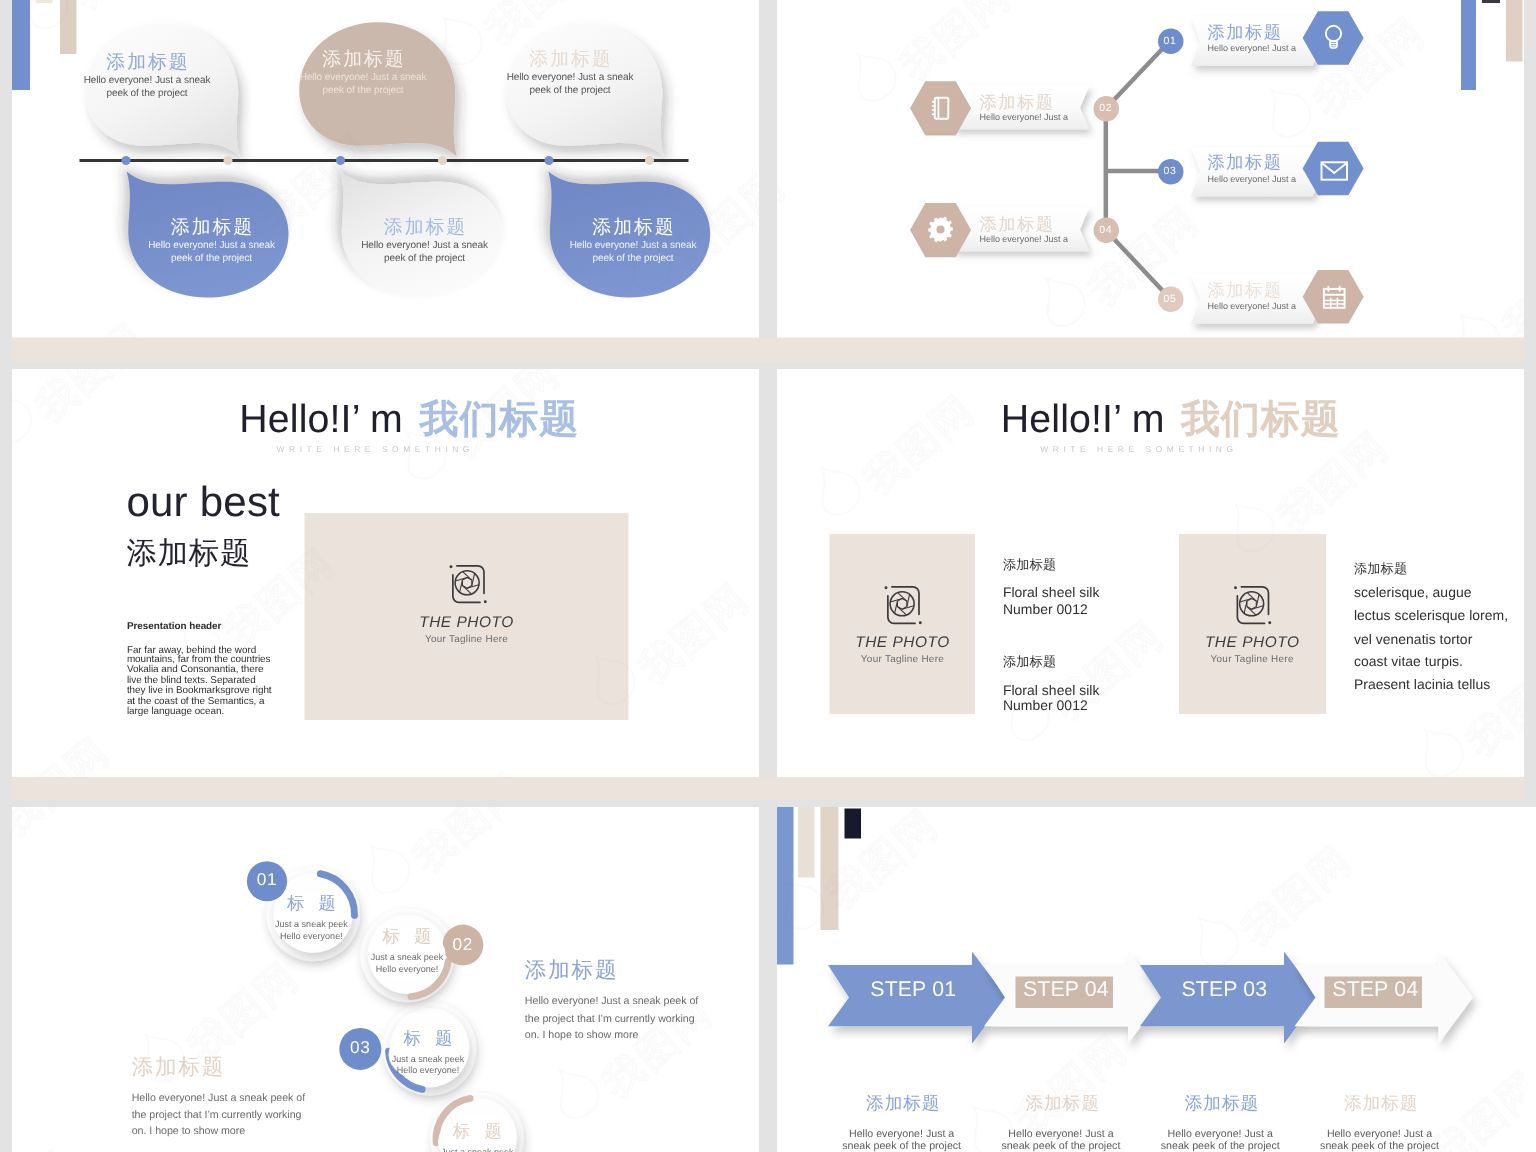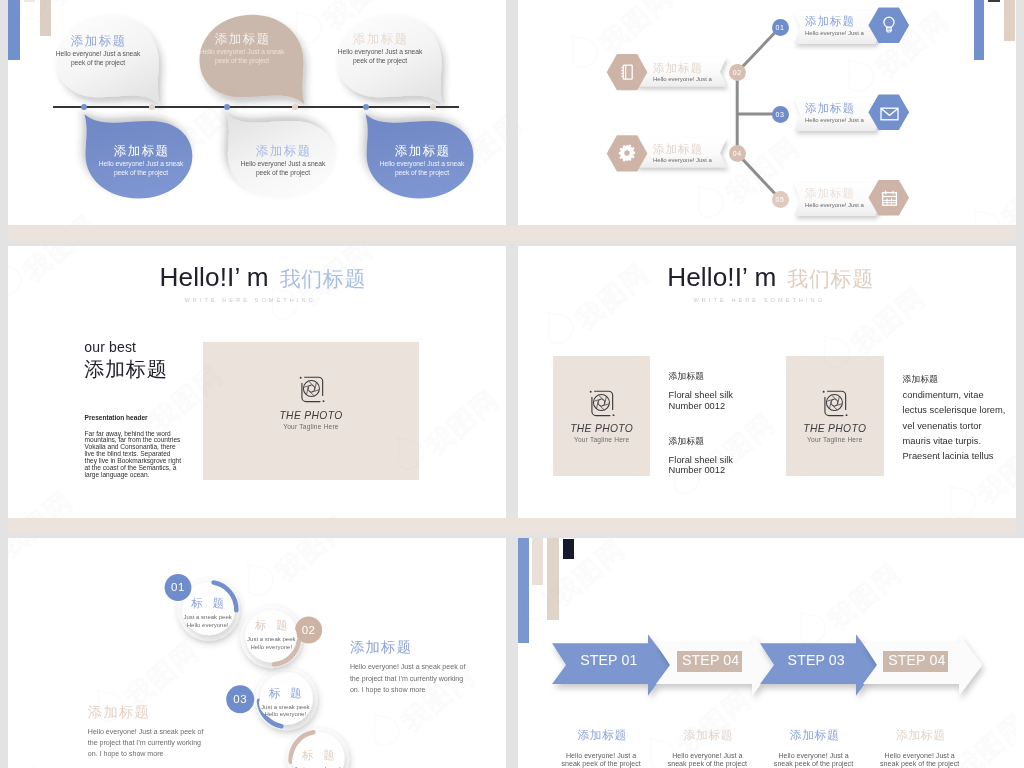--- a/index.html
+++ b/index.html
@@ -18,21 +18,21 @@
   .leaf h4 { font-size:12.6px; font-weight:400; letter-spacing:1.3px; margin-bottom:2.6px;
              text-indent:1.3px; line-height:1; }
   .leaf p  { font-size:6.7px; font-weight:400; line-height:1.28; letter-spacing:-0.05px; }
   .hx-num  { position:absolute; width:25px; height:25px; border-radius:50%; color:#fff;
              font-size:8.5px; display:flex; align-items:center; justify-content:center;
              letter-spacing:.5px; }
 
   
   .hello   { position:absolute; white-space:nowrap; font-size:26.2px; font-weight:400; color:#20202c;
              letter-spacing:0.1px; }
-  .hello .cn { margin-left:11px; font-size:21px; letter-spacing:0.6px; }
+  .hello .cn { margin-left:11px; font-size:26px; letter-spacing:0.6px;font-weight:bold; }
   .subttl  { position:absolute; font-size:5.6px; letter-spacing:3.05px; color:#c9c9c9; }
   .photo   { position:absolute; background:#ebe3db; display:flex; flex-direction:column;
              align-items:center; justify-content:flex-start; }
   .photo .pt { font-size:10.3px; letter-spacing:.35px; color:#3a3a3f; line-height:1;font-style:italic;}
   .photo .ps { font-size:6.6px; color:#6b6b6b; letter-spacing:.2px; line-height:1;}
 
   
   .circ { position:absolute; border-radius:50%; background:#fff;
           display:flex; flex-direction:column; align-items:center; justify-content:center;
           text-align:center; }
@@ -222,21 +222,21 @@
      <span>05</span>
       </div>
 </div>
 
 <div class="slide" style="left:8px;top:246px;width:498px;height:272px;">
   <div class="hello" style="left:151.5px;top:15.9px;">
      <span>Hello!I’ m</span><span class="cn" style="color:#a9c0e4;">我们标题</span>
   </div>
   <div class="subttl" style="left:176.4px;top:50.5px;">WRITE HERE SOMETHING</div>
 
-  <div style="position:absolute;left:76.3px;top:94px;font-size:14px;color:#23232e;letter-spacing:.15px;line-height:1;">our best</div>
+  <div style="position:absolute;left:76.3px;top:75px;font-size:28px;color:#23232e;letter-spacing:.15px;line-height:1;">our best</div>
   <div style="position:absolute;left:76.3px;top:112.5px;font-size:20.2px;color:#23232e;letter-spacing:.6px;line-height:1;">添加标题</div>
 
   <div style="position:absolute;left:76.6px;top:167.5px;font-size:6.6px;font-weight:700;color:#2c2c2c;letter-spacing:-0.02px;">Presentation header</div>
   <div style="position:absolute;left:76.6px;top:183.5px;width:98px;font-size:6.6px;color:#2f2f2f;
               line-height:1.06;letter-spacing:-0.02px;">Far far away, behind the word mountains, far from the countries Vokalia and Consonantia, there live the blind texts. Separated they live in Bookmarksgrove right at the coast of the Semantics, a large language ocean.</div>
 
   <div class="photo" style="left:195px;top:95.5px;width:216px;height:138px;padding-top:31.8px;">
      <svg style="width:33px;height:33px;margin-bottom:5.0px;" viewBox="0 0 42 42">
   <path d="M12.2 5.4H30c2.9 0 5.2 2.3 5.2 5.2v18.1" fill="none" stroke="#3a3a3f" stroke-width="1.45" stroke-linecap="round"></path>
   <path d="M31.8 36.4H14c-2.9 0-5.2-2.3-5.2-5.2V13.1" fill="none" stroke="#3a3a3f" stroke-width="1.45" stroke-linecap="round"></path>
@@ -295,24 +295,24 @@
     <circle cx="0" cy="0" r="10.2" fill="none" stroke="#3a3a3f" stroke-width="1.3"></circle>
     <path d="M0,-4.6 L-3.98,-2.3 L-3.98,2.3 L0,4.6 L3.98,2.3 L3.98,-2.3 Z" fill="none" stroke="#3a3a3f" stroke-width="0.95"></path>
     <path d="M0,-4.6 L-9.88,-1.56 M-3.98,-2.3 L-6.29,7.77 M-3.98,2.3 L3.58,9.34 M0,4.6 L9.88,1.56 M3.98,2.3 L6.29,-7.77 M3.98,-2.3 L-3.58,-9.34" fill="none" stroke="#3a3a3f" stroke-width="0.95"></path>
   </g>
 </svg>
      <div class="pt">THE PHOTO</div>
      <div class="ps" style="margin-top:2.8px;">Your Tagline Here</div>
   </div>
   <div style="position:absolute;left:384.6px;top:128.5px;font-size:8.8px;color:#2f2f2f;letter-spacing:.1px;line-height:1;">添加标题</div>
   <div style="position:absolute;left:384.6px;top:142.2px;font-size:9.3px;color:#2f2f2f;line-height:1.645;letter-spacing:.02px;">
-     <div>condimentum, vitae</div>
+     <div>scelerisque, augue</div>
      <div>lectus scelerisque lorem,</div>
      <div>vel venenatis tortor</div>
-     <div>mauris vitae turpis.</div>
+     <div>coast vitae turpis.</div>
      <div>Praesent lacinia tellus</div>
   </div>
 </div>
 
 <div class="slide" style="left:8px;top:538px;width:498px;height:230px;">
   <svg style="position:absolute;left:0;top:0;width:498px;height:230px;">
     <defs>
       <filter id="csh" x="-40%" y="-40%" width="190%" height="190%">
         <feDropShadow dx="1" dy="3" stdDeviation="3" flood-color="#3d3d3d" flood-opacity="0.22"></feDropShadow>
       </filter>

